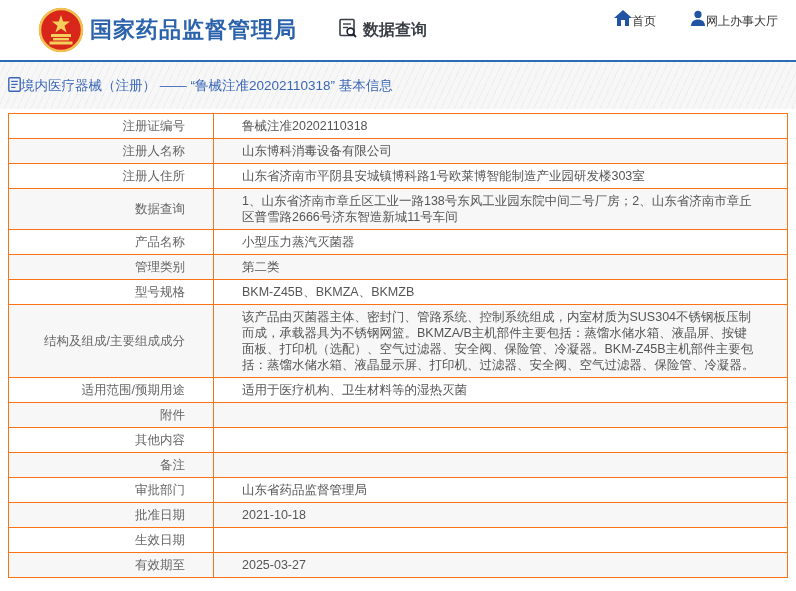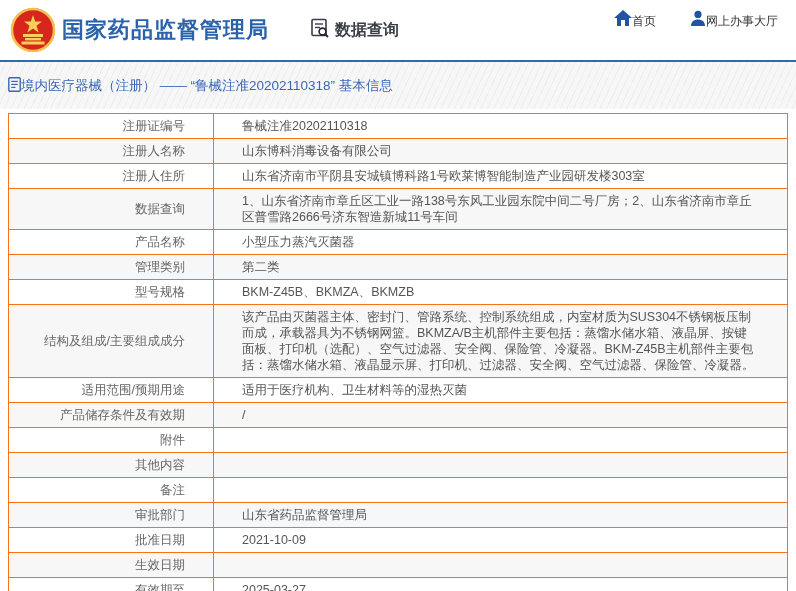--- a/index.html
+++ b/index.html
@@ -11,20 +11,21 @@
     overflow: hidden;
   }
   
   .header {
     height: 62px;
     background: #ffffff;
     border-bottom: 2px solid #2a6db5;
     display: flex;
     align-items: center;
     position: relative;
+    padding-left: 28px;
   }
   .logo-wrap { margin-left: 10px; width: 46px; height: 46px; flex: 0 0 auto; }
   .org-titles { margin-left: 6px; }
   .org-cn {
     color: #2a62ab; font-size: 22px; font-weight: bold; letter-spacing: 1px; line-height: 24px;
   }
   .org-en { color: #909090; font-size: 10.5px; margin-top: 2px; }
   .section-block {
     display: flex; align-items: center; margin-left: 40px; gap: 4px;
   }
@@ -166,42 +167,38 @@
         </tr>
         <tr>
           <td class="cell-label"><span>结构及组成/主要组成成分</span></td>
           <td class="cell-value"><span>该产品由灭菌器主体、密封门、管路系统、控制系统组成，内室材质为SUS304不锈钢板压制而成，承载器具为不锈钢网篮。BKMZA/B主机部件主要包括：蒸馏水储水箱、液晶屏、按键面板、打印机（选配）、空气过滤器、安全阀、保险管、冷凝器。BKM-Z45B主机部件主要包括：蒸馏水储水箱、液晶显示屏、打印机、过滤器、安全阀、空气过滤器、保险管、冷凝器。</span></td>
         </tr>
         <tr>
           <td class="cell-label"><span>适用范围/预期用途</span></td>
           <td class="cell-value"><span>适用于医疗机构、卫生材料等的湿热灭菌</span></td>
         </tr>
         <tr>
-          <td class="cell-label"><span>产品储存条件及有效期</span></td>
-          <td class="cell-value"><span>/</span></td>
-        </tr>
-        <tr>
           <td class="cell-label"><span>附件</span></td>
           <td class="cell-value"><span></span></td>
         </tr>
         <tr>
           <td class="cell-label"><span>其他内容</span></td>
           <td class="cell-value"><span></span></td>
         </tr>
         <tr>
           <td class="cell-label"><span>备注</span></td>
           <td class="cell-value"><span></span></td>
         </tr>
         <tr>
           <td class="cell-label"><span>审批部门</span></td>
           <td class="cell-value"><span>山东省药品监督管理局</span></td>
         </tr>
         <tr>
           <td class="cell-label"><span>批准日期</span></td>
-          <td class="cell-value"><span>2021-10-09</span></td>
+          <td class="cell-value"><span>2021-10-18</span></td>
         </tr>
         <tr>
           <td class="cell-label"><span>生效日期</span></td>
           <td class="cell-value"><span></span></td>
         </tr>
         <tr>
           <td class="cell-label"><span>有效期至</span></td>
           <td class="cell-value"><span>2025-03-27</span></td>
         </tr>
       </tbody>

